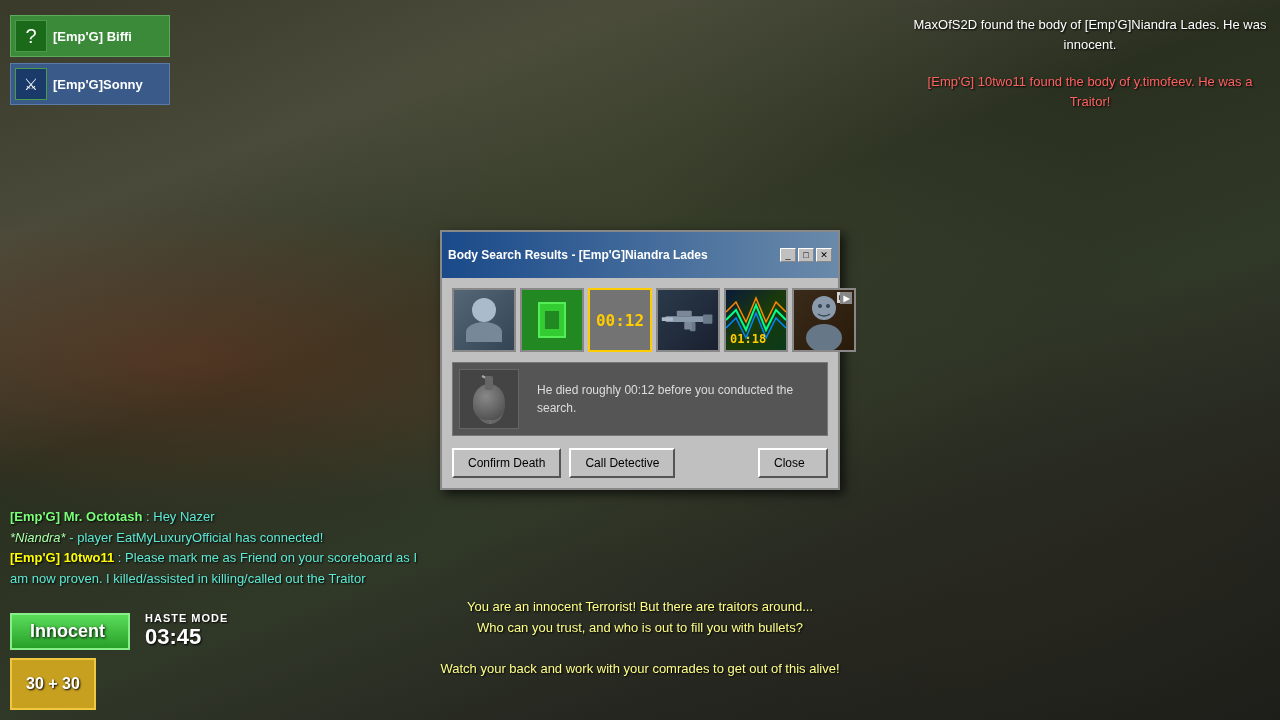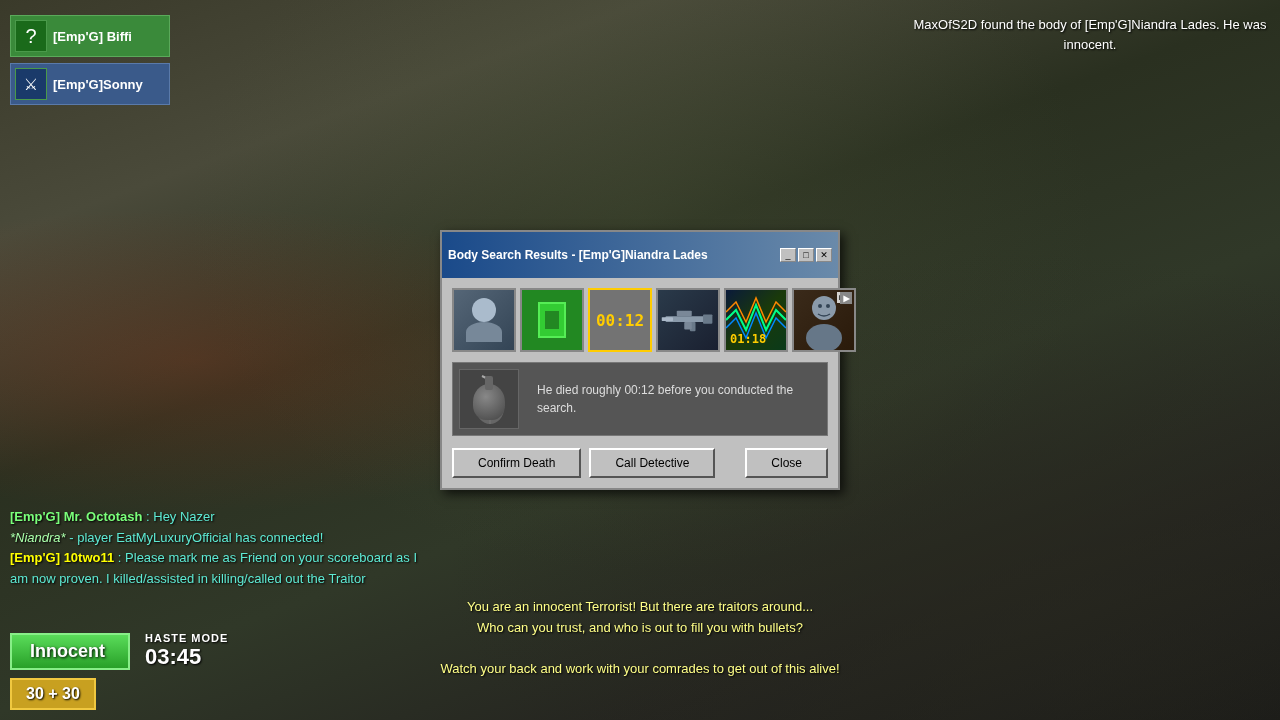--- a/index.html
+++ b/index.html
@@ -167,21 +167,21 @@
       color: #ffffff;
       font-size: 16px;
       font-weight: bold;
       text-shadow: 1px 1px 2px #000;
       min-width: 30px;
     }
 
     .ammo-bar {
       background: #c8a020;
       border: 2px solid #f0c840;
-      padding: 5px 14px;
+      padding: 15px 14px;
       color: #ffffff;
       font-size: 16px;
       font-weight: bold;
       text-shadow: 1px 1px 2px #000;
       display: inline-block;
     }
 
     
     #bottom-center {
       position: absolute;
@@ -432,31 +432,31 @@
     }
 
     
     .modal-buttons {
       display: flex;
       gap: 8px;
       align-items: center;
     }
 
     .modal-action-btn {
-      padding: 6px 24px;
+      padding: 6px 14px;
       background: #c0c0c0;
       border: 2px solid #fff;
       border-right-color: #555;
       border-bottom-color: #555;
       font-size: 12px;
       cursor: pointer;
       color: #000;
       font-family: 'Tahoma', Arial, sans-serif;
       min-width: 90px;
-      text-align: right;
+      text-align: left;
     }
 
     .modal-close-btn {
       margin-left: auto;
       min-width: 70px;
     }
 
     
     .rifle-shape {
       width: 100%;
@@ -475,20 +475,21 @@
   </div>
   <div class="player-entry" style="background:#3a5a8a; border-color:#5a7aaa;">
     <div class="player-icon" style="background:#1a3a6a; color:#fff; font-size:16px;">⚔</div>
     <span class="player-name">[Emp'G]Sonny</span>
   </div>
 </div>
 
 <div id="notifications">
   <div class="notif-line">MaxOfS2D found the body of [Emp'G]Niandra Lades. He was innocent.</div>
   <br>
+  <div class="notif-line traitor">[Emp'G] 10two11 found the body of y.timofeev. He was a Traitor!</div>
 </div>
 
 <div id="chat-area">
   <div class="chat-line">
     <span class="chat-name-green">[Emp'G] Mr. Octotash</span>
     <span class="chat-text">: Hey Nazer</span>
   </div>
   <div class="chat-line">
     <span class="chat-name-system">*Niandra*</span>
     <span class="chat-text"> - player EatMyLuxuryOfficial has connected!</span>

